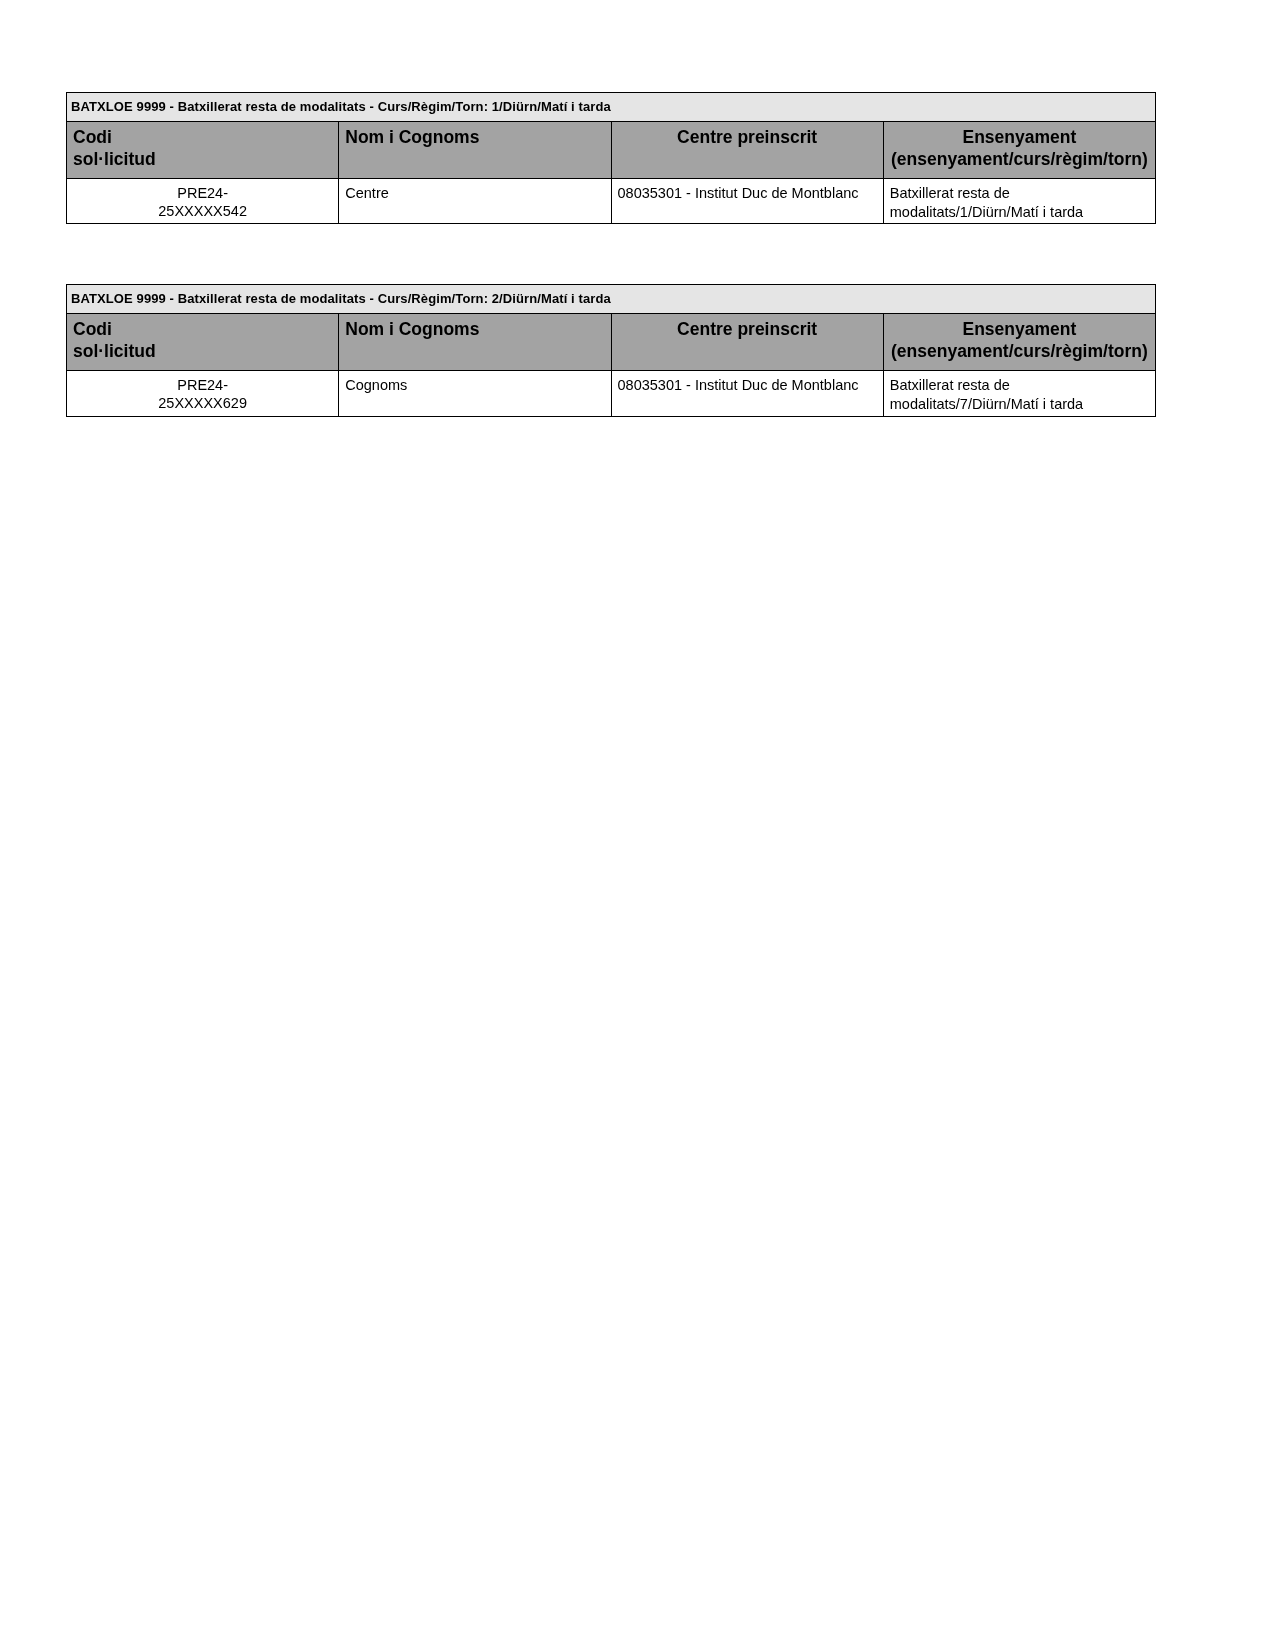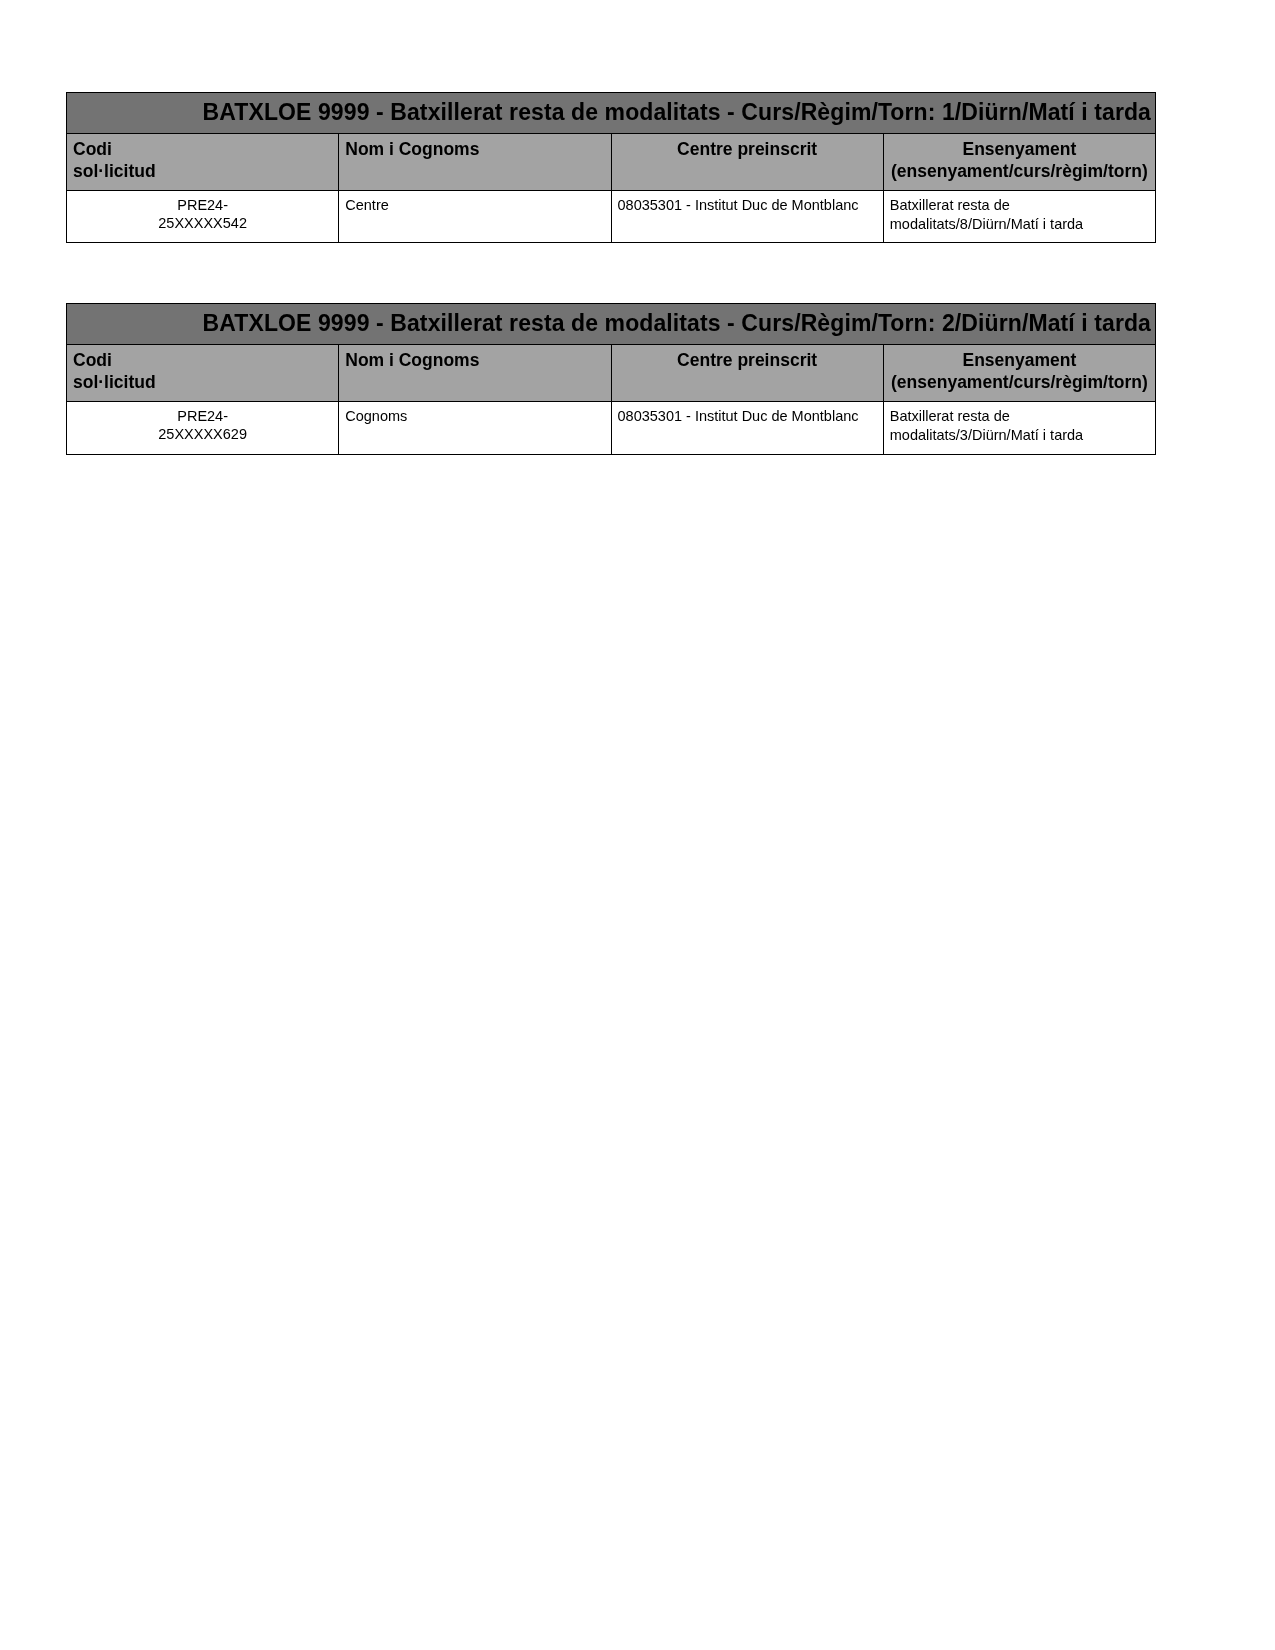--- a/index.html
+++ b/index.html
@@ -22,24 +22,24 @@
     border-collapse: collapse;
     width: 1090px;
     table-layout: fixed;
     margin-bottom: 60px;
   }
   table.report td, table.report th {
     border: 1px solid #000000;
     vertical-align: top;
   }
   tr.title-row td {
-    background: #737373;
-    text-align: right;
+    background: #e5e5e5;
+    text-align: left;
     font-weight: bold;
-    font-size: 23px;
+    font-size: 13px;
     padding: 6px 4px 7px 4px;
     letter-spacing: 0.1px;
     border-bottom: 1px solid #000;
   }
   tr.header-row td {
     background: #a3a3a3;
     font-weight: bold;
     font-size: 17.5px;
     padding: 5px 6px 7px 6px;
     line-height: 1.25;
@@ -49,21 +49,21 @@
   td.col-centre { width: 344px; margin-top: 16px; }
   td.col-ens  { width: 332px; }
 
   tr.header-row td.col-codi { text-align: left; }
   tr.header-row td.col-nom  { text-align: left; }
   tr.header-row td.col-centre { text-align: center; }
   tr.header-row td.col-ens  { text-align: center; }
 
   tr.data-row td {
     font-size: 14.5px;
-    padding: 5px 6px 9px 6px;
+    padding: 5px 6px 2px 6px;
     line-height: 1.3;
     font-weight: normal;
   }
   tr.data-row td.col-codi {
     text-align: center;
     line-height: 1.25;
   }
   .codi-line { display: block; }
 </style>
 </head>
@@ -88,21 +88,21 @@
         <span>(ensenyament/curs/règim/torn)</span>
       </td>
     </tr>
     <tr class="data-row">
       <td class="col-codi">
         <span class="codi-line">PRE24-</span>
         <span class="codi-line">25XXXXX542</span>
       </td>
       <td class="col-nom">Centre</td>
       <td class="col-centre">08035301 - Institut Duc de Montblanc</td>
-      <td class="col-ens">Batxillerat resta de modalitats/8/Diürn/Matí i tarda</td>
+      <td class="col-ens">Batxillerat resta de modalitats/1/Diürn/Matí i tarda</td>
     </tr>
   </tbody>
     </table>
 
   <table class="report">
     <tbody>
         <tr class="title-row">
       <td colspan="4">BATXLOE 9999 - Batxillerat resta de modalitats    -  Curs/Règim/Torn:  2/Diürn/Matí i tarda</td>
     </tr>
     <tr class="header-row">
@@ -117,18 +117,18 @@
         <span>(ensenyament/curs/règim/torn)</span>
       </td>
     </tr>
     <tr class="data-row">
       <td class="col-codi">
         <span class="codi-line">PRE24-</span>
         <span class="codi-line">25XXXXX629</span>
       </td>
       <td class="col-nom">Cognoms</td>
       <td class="col-centre">08035301 - Institut Duc de Montblanc</td>
-      <td class="col-ens">Batxillerat resta de modalitats/3/Diürn/Matí i tarda</td>
+      <td class="col-ens">Batxillerat resta de modalitats/7/Diürn/Matí i tarda</td>
     </tr>
   </tbody>
     </table>
 
 </div>
 
 </body></html>

